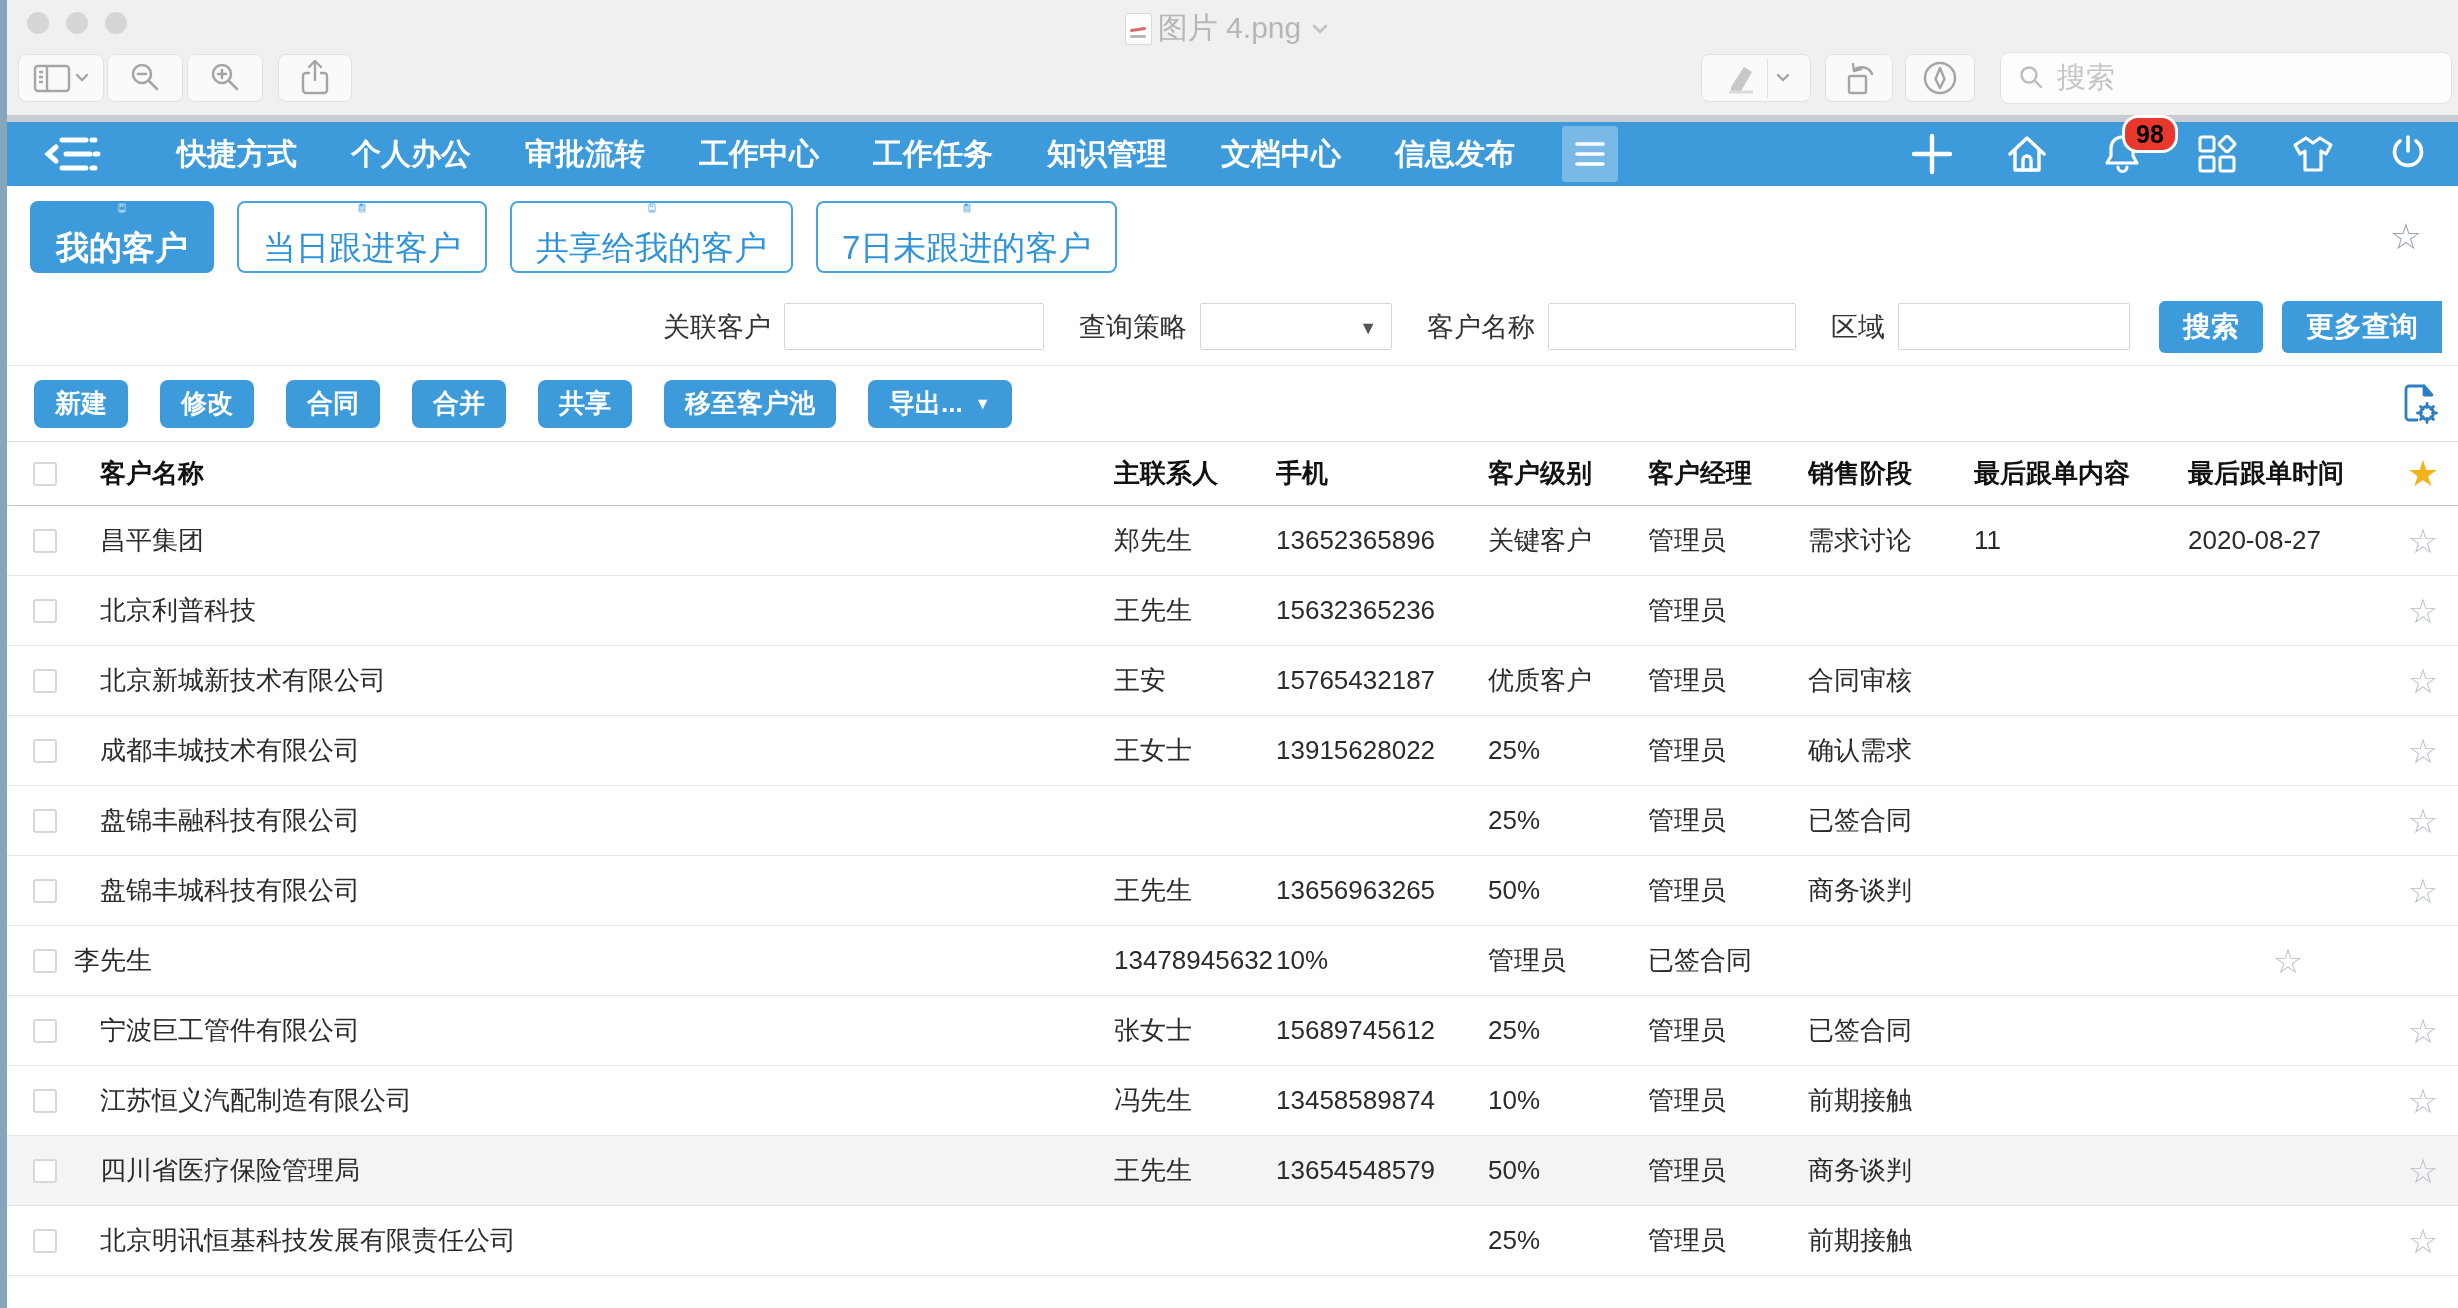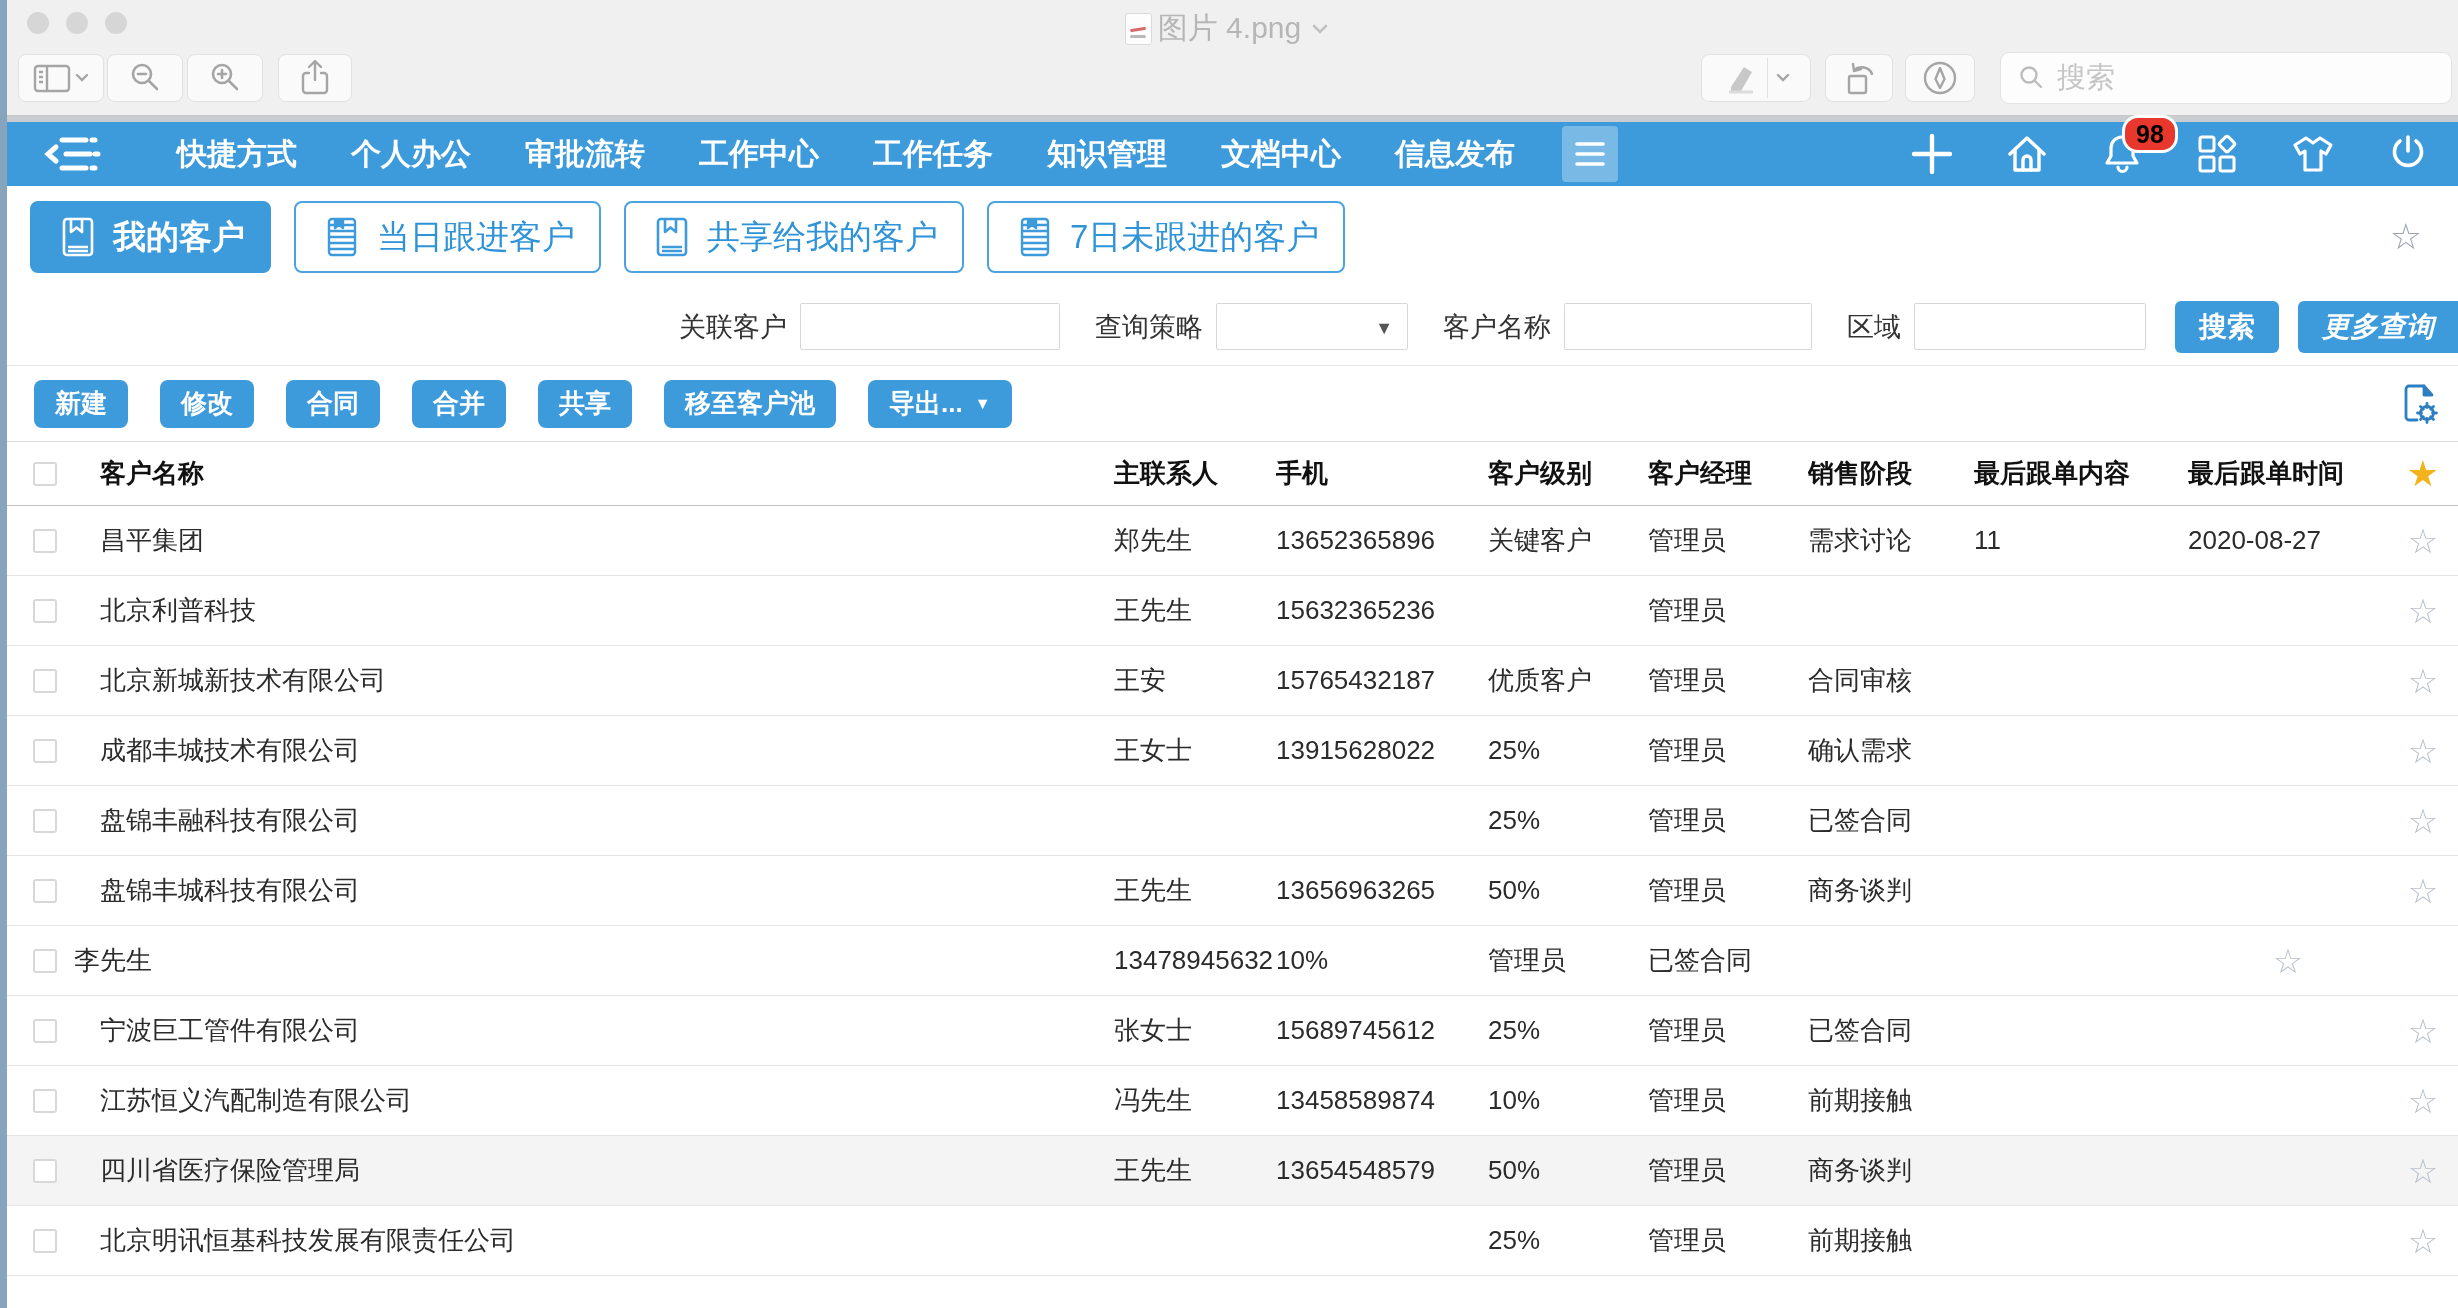--- a/index.html
+++ b/index.html
@@ -34,36 +34,36 @@
   .nav-more { width:56px; height:56px; margin-left:20px; border-radius:4px; background:rgba(255,255,255,.30);
     display:flex; align-items:center; justify-content:center; }
   .nav-right { margin-left:auto; display:flex; align-items:center; gap:49px; }
   .nav-ico { position:relative; display:flex; align-items:center; }
   .badge { position:absolute; top:-16px; left:23px; background:#e8372c; color:#000000; font-size:25px; font-weight:bold;
     padding:1px 11px; border-radius:16px; border:3px solid #fff; line-height:30px; }
 
   
   .tabs-row { height:102px; display:flex; align-items:center; padding:0 30px; gap:23px; background:#fff; position:relative; }
   .tab { height:72px; display:flex; align-items:center; gap:13px; padding:0 24px; border-radius:8px; font-size:33px;
-    border:2px solid #4aa3de; color:#2f93d8; background:#fff; cursor:pointer; white-space:nowrap; }
+    border:2px solid #4aa3de; color:#2f93d8; background:#fff; cursor:pointer; white-space:nowrap;flex-direction:column; }
   .tab.active { background:#3e9bdb; color:#fff; border-color:#3e9bdb; font-weight:bold; }
   .tabs-star { position:absolute; right:36px; font-size:36px; color:#9aa3b2; }
 
   
   .filter-row { height:78px; display:flex; align-items:center; justify-content:flex-end; gap:13px; padding-right:0;
     border-bottom:1px solid #e7e7e7; background:#fff; }
   .f-label { font-size:27px; color:#333; margin-left:22px; white-space:nowrap; }
   .f-input { width:260px; height:47px; border:1px solid #d6d6d6; border-radius:2px; background:#fff; font-size:26px; padding:0 10px; }
   .f-select { width:192px; height:47px; border:1px solid #d6d6d6; border-radius:2px; background:#fff; position:relative; }
   .f-select .car { position:absolute; right:14px; top:14px; font-size:18px; color:#555; }
   .f-input.small { width:232px; }
   .btn-blue { background:#3e9bdb; color:#fff; border:none; border-radius:6px; font-size:28px; font-weight:bold;
     height:52px; padding:0 24px; cursor:pointer; white-space:nowrap; }
   .btn-search { margin-left:16px; }
-  .btn-more { margin-left:6px; margin-right:0; border-radius:6px 0 0 6px;font-style:italic; }
+  .btn-more { margin-left:6px; margin-right:16px; border-radius:6px 0 0 6px; }
 
   
   .actions-row { height:76px; display:flex; align-items:center; gap:32px; padding:0 34px; background:#fff; position:relative;
     border-bottom:1px solid #dcdcdc; }
   .abtn { background:#3e9bdb; color:#fff; border:none; border-radius:8px; height:48px; padding:0 21px; font-size:26px;
     font-weight:bold; cursor:pointer; display:flex; align-items:center; gap:12px; white-space:nowrap; }
   .abtn .car { font-size:16px; }
   .doc-gear { position:absolute; right:16px; color:#2d7fc1; display:flex; }
 
   

